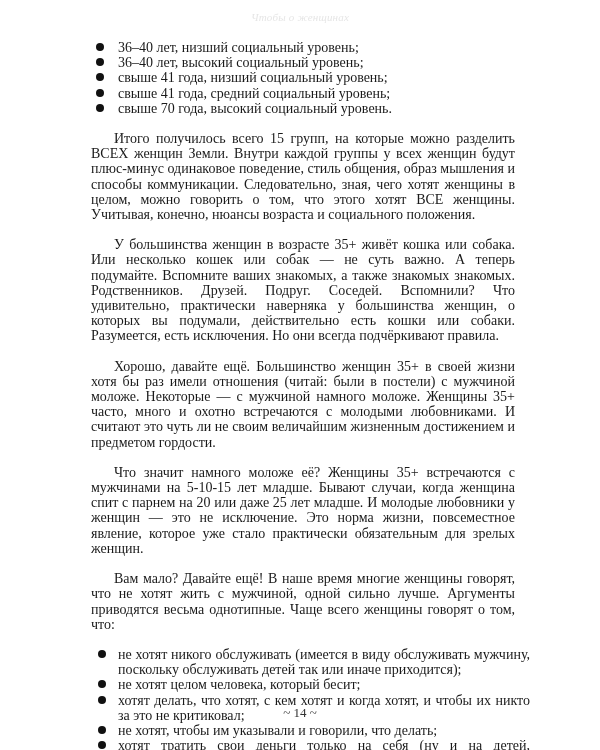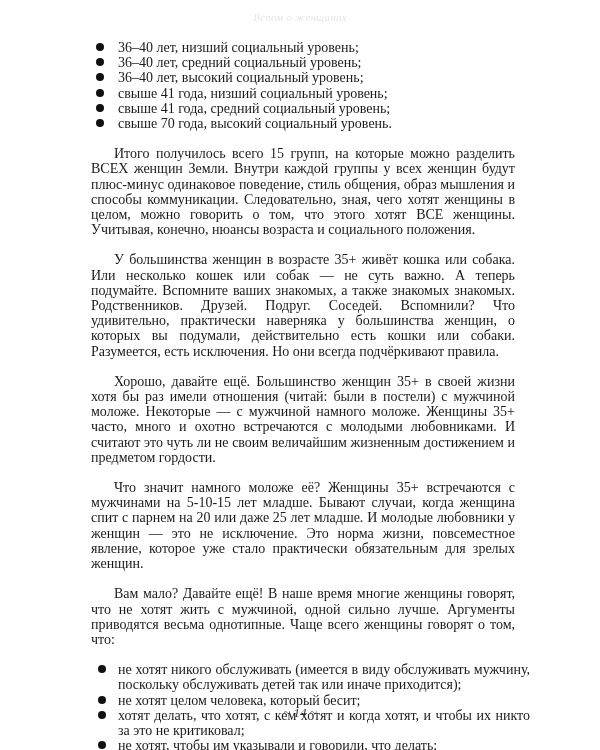--- a/index.html
+++ b/index.html
@@ -73,33 +73,31 @@
     left: 22px;
   }
   .page-number {
     position: absolute;
     top: 705px;
     left: 0;
     width: 600px;
     text-align: center;
     font-size: 13px;
     color: #333;
-    font-style: italic;
   }
 </style>
 </head>
 <body>
 
-<div class="running-header">Вспом о женщинах</div>
+<div class="running-header">Чтобы о женщинах</div>
 
 <div class="page-body">
 
   <ul class="bullets top">
     <li><span class="bullet"></span><span>36–40 лет, низший социальный уровень;</span></li>
-    <li><span class="bullet"></span><span>36–40 лет, средний социальный уровень;</span></li>
     <li><span class="bullet"></span><span>36–40 лет, высокий социальный уровень;</span></li>
     <li><span class="bullet"></span><span>свыше 41 года, низший социальный уровень;</span></li>
     <li><span class="bullet"></span><span>свыше 41 года, средний социальный уровень;</span></li>
     <li><span class="bullet"></span><span>свыше 70 года, высокий социальный уровень.</span></li>
   </ul>
 
   <p>Итого получилось всего 15 групп, на которые можно разделить ВСЕХ женщин Земли. Внутри каждой группы у всех женщин будут плюс-минус одинаковое поведение, стиль общения, образ мышления и способы комму­никации. Следовательно, зная, чего хотят женщины в целом, можно говорить о том, что этого хотят ВСЕ женщины. Учитывая, конечно, нюансы возраста и социального положения.</p>
   <p>У большинства женщин в возрасте 35+ живёт кошка или собака. Или несколько кошек или собак — не суть важно. А теперь подумайте. Вспом­ните ваших знакомых, а также знакомых знакомых. Родственников. Дру­зей. Подруг. Соседей. Вспомнили? Что удивительно, практически наверня­ка у большинства женщин, о которых вы подумали, действительно есть кошки или собаки. Разумеется, есть исключения. Но они всегда подчёрки­вают правила.</p>
   <p>Хорошо, давайте ещё. Большинство женщин 35+ в своей жизни хотя бы раз имели отношения (читай: были в постели) с мужчиной моложе. Некото­рые — с мужчиной намного моложе. Женщины 35+ часто, много и охотно встречаются с молодыми любовниками. И считают это чуть ли не своим вели­чайшим жизненным достижением и предметом гордости.</p>
   <p>Что значит намного моложе её? Женщины 35+ встречаются с мужчинами на 5-10-15 лет младше. Бывают случаи, когда женщина спит с парнем на 20 или даже 25 лет младше. И молодые любовники у женщин — это не исключе­ние. Это норма жизни, повсеместное явление, которое уже стало практиче­ски обязательным для зрелых женщин.</p>

